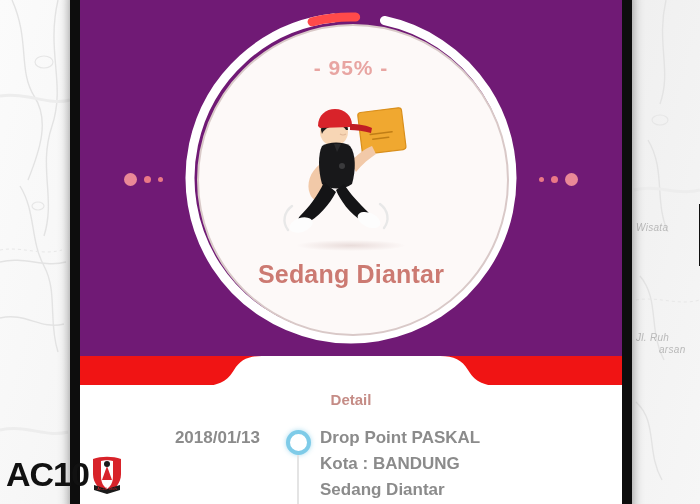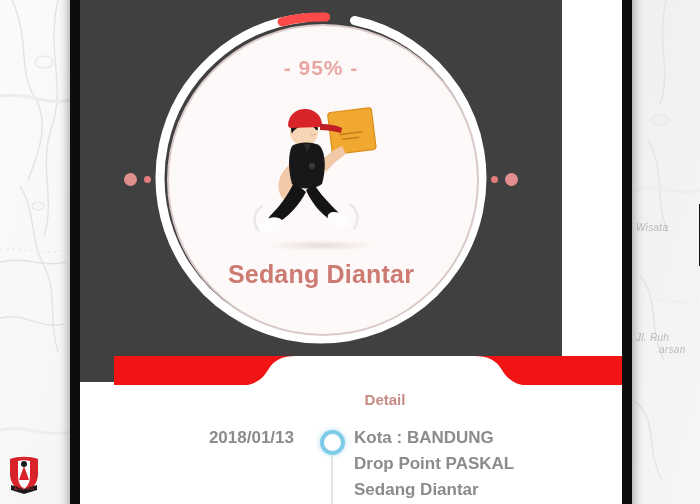--- a/index.html
+++ b/index.html
@@ -26,21 +26,21 @@
   .phone-screen{position:absolute;left:10px;top:14px;width:542px;height:504px;
     background:#ffffff;overflow:hidden;}
   .btn-vol{position:absolute;left:64px;width:9px;background:#101010;border-radius:2px 0 0 2px;}
   .btn-v1{top:36px;height:58px;}
   .btn-v2{top:196px;height:42px;}
   .btn-v3{top:268px;height:42px;}
   .btn-pwr{position:absolute;left:629px;top:218px;width:9px;height:62px;
     background:#101010;border-radius:0 2px 2px 0;}
 
   
-  .hero{position:absolute;left:0;top:0;width:482px;height:382px;background:#404040;}
+  .hero{position:absolute;left:0;top:0;width:542px;height:382px;background:#701a75;}
 
   .side-dots{position:absolute;top:168px;height:22px;display:flex;align-items:center;gap:7px;}
   .side-dots.left{left:44px;}
   .side-dots.right{right:44px;}
   .dot{border-radius:50%;background:#ff8a8a;opacity:.85;}
   .dot.big{width:13px;height:13px;background:#ff9d9d;}
   .dot.mid{width:7px;height:7px;}
   .dot.sm{width:5px;height:5px;}
 
   
@@ -58,21 +58,21 @@
   .courier{position:absolute;left:50%;top:92px;transform:translateX(-50%);
     width:150px;height:142px;}
   .shadow-ell{position:absolute;left:50%;top:232px;transform:translateX(-50%);
     width:108px;height:11px;border-radius:50%;
     background:radial-gradient(ellipse at center,#e9dcda 0%,rgba(240,232,231,0) 72%);}
 
   .status{position:absolute;left:0;right:0;top:252px;text-align:center;
     color:#cc7a72;font-size:25px;font-weight:bold;letter-spacing:.2px;}
 
   
-  .sheet{position:absolute;left:0;top:356px;width:542px;height:148px;margin-left:34px;}
+  .sheet{position:absolute;left:0;top:356px;width:542px;height:148px;}
   .sheet-notch{position:absolute;left:0;top:0;width:542px;height:30px;}
   .sheet-body{position:absolute;left:0;top:29px;width:542px;height:119px;background:#ffffff;}
   .detail-tab-label{position:absolute;left:0;right:0;top:6px;text-align:center;
     color:#c58c86;font-size:15px;font-weight:bold;}
 
   .rows{position:absolute;left:0;top:40px;width:542px;}
   .row{display:flex;align-items:flex-start;}
   .row-time{width:180px;text-align:right;padding-right:16px;
     color:#8b8b8b;font-size:17px;line-height:26px;font-weight:bold;}
   .row-mark{width:44px;display:flex;flex-direction:column;align-items:center;padding-top:5px;}
@@ -212,33 +212,34 @@
           <div class="rows">
             <div class="row">
               <div class="row-time">
                 <div>2018/01/13</div>
               </div>
               <div class="row-mark">
                 <span class="tl-dot"></span>
                 <span class="tl-line"></span>
               </div>
               <div class="row-txt">
+                <div>Drop Point PASKAL</div>
                 <div>Kota : BANDUNG</div>
-                <div>Drop Point PASKAL</div>
                 <div>Sedang Diantar</div>
               </div>
             </div>
           </div>
         </div>
       </div>
 
     </div>
   </div>
 
   <div class="watermark">
+    <span class="wm-word">AC10</span>
     <svg class="wm-shield" viewBox="0 0 34 40">
       <path d="M3,5 C11,2 23,2 31,5 L31,20 C31,30 24,36 17,39 C10,36 3,30 3,20 Z" fill="#d8232a"></path>
       <path d="M11,7 C14,6 20,6 23,7 L23,22 C23,29 20,33 17,35 C14,33 11,29 11,22 Z" fill="#ffffff"></path>
       <path d="M17,12 L22,26 L12,26 Z" fill="#d8232a"></path>
       <circle cx="17" cy="10" r="3" fill="#1a1a1a"></circle>
       <path d="M4,31 L17,35 L30,31 L30,36 L17,40 L4,36 Z" fill="#1a1a1a"></path>
       <text x="17" y="36" font-size="4" fill="#d8232a" text-anchor="middle" font-family="Liberation Sans, sans-serif">AC10 Tech</text>
     </svg>
   </div>
 

